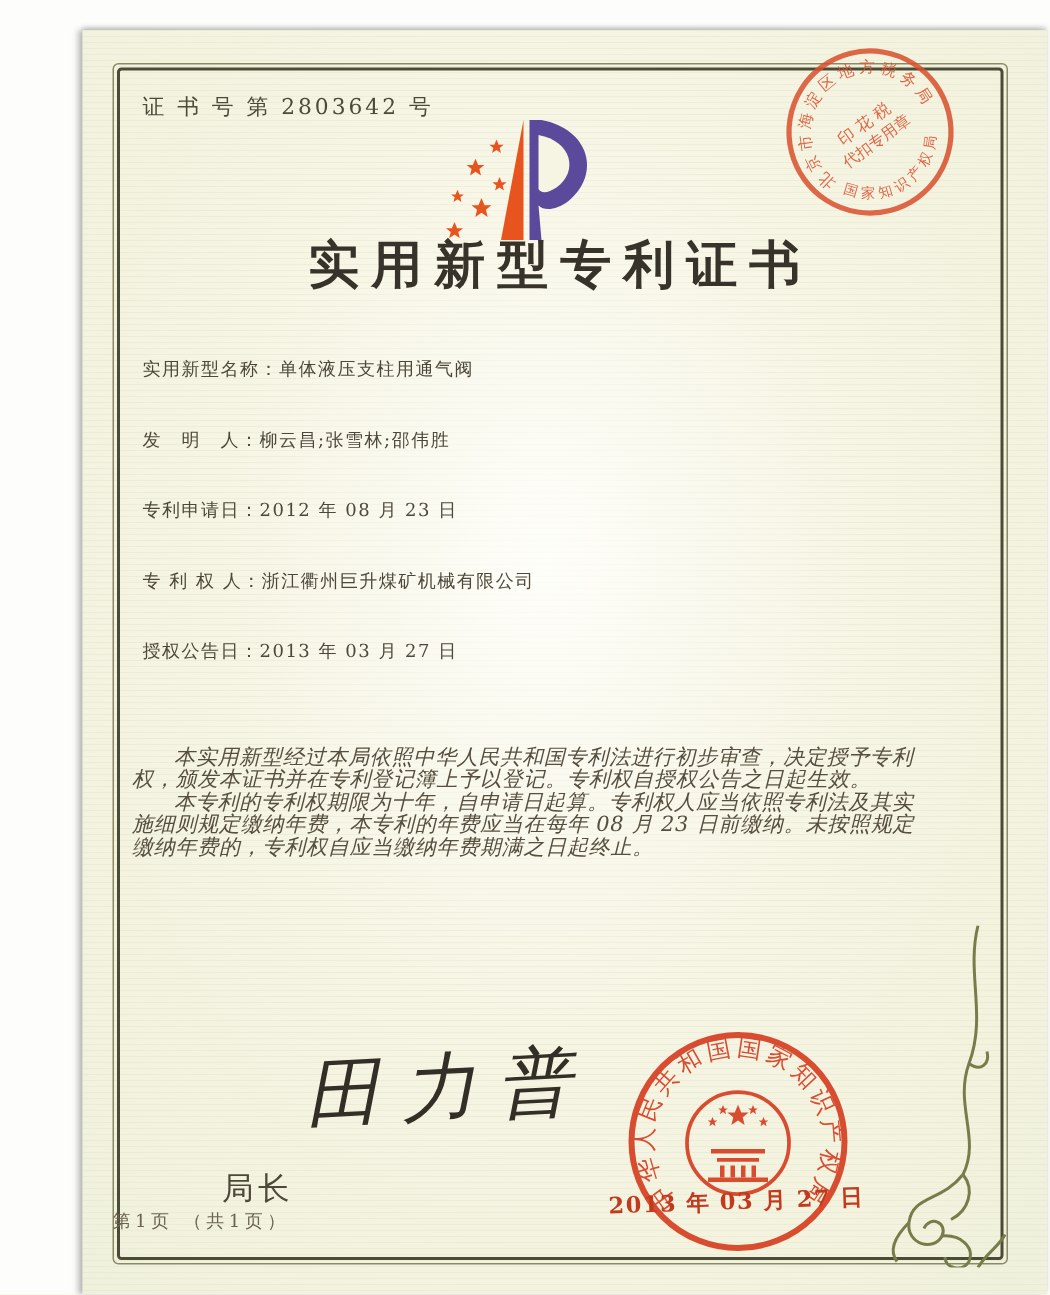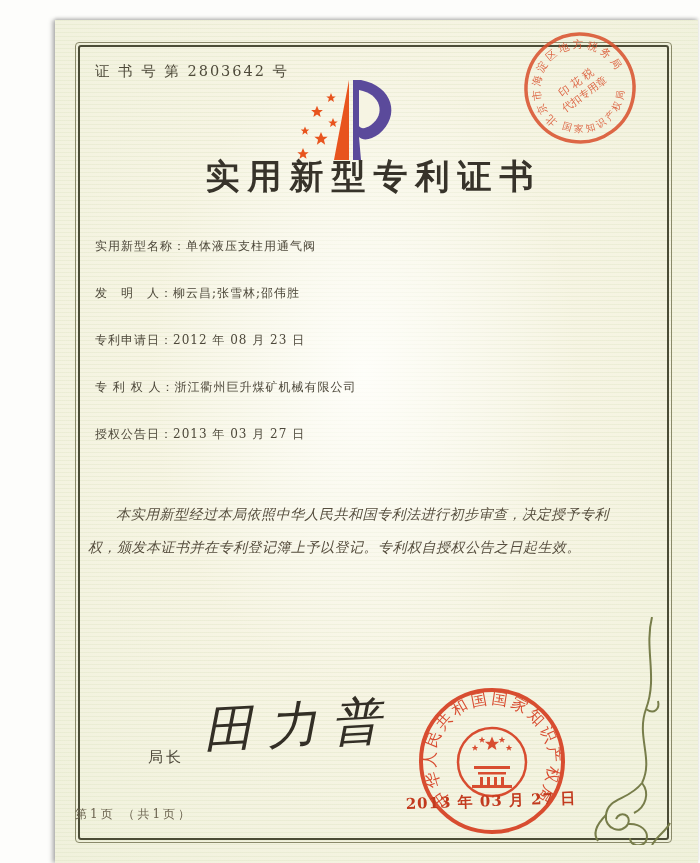--- a/index.html
+++ b/index.html
@@ -41,27 +41,27 @@
   .tax-stamp{
     position:absolute;left:465px;top:8px;width:120px;height:120px;
     transform:rotate(-36deg);opacity:.85;
   }
   .fields{position:absolute;left:40px;top:218px;width:540px;}
   .field-row{height:47px;font-size:12px;color:#4d483a;white-space:nowrap;}
   .field-label{letter-spacing:1px;}
   .field-value{letter-spacing:1px;}
   .body-text{
     position:absolute;left:33px;top:478px;width:528px;
-    font-size:14px;line-height:33px;color:#564e3e;
+    font-size:14px;line-height:15px;color:#564e3e;
     font-style:italic;
   }
   .body-text p{margin:0;text-indent:2em;letter-spacing:.5px;}
   .sig-label{
-    position:absolute;left:93px;top:728px;
-    font-size:15px;letter-spacing:3px;color:#4d483a;
+    position:absolute;left:93px;top:758px;
+    font-size:21px;letter-spacing:3px;color:#4d483a;
   }
   .sig-name{
     position:absolute;left:148px;top:672px;
     font-size:50px;font-style:italic;color:#332f26;
     letter-spacing:14px;transform:rotate(-3deg);white-space:nowrap;
   }
   .sipo-seal{position:absolute;left:347px;top:662px;width:180px;height:160px;opacity:.92;}
   .seal-date{
     position:absolute;left:348px;top:772px;width:176px;text-align:center;
     font-size:15px;font-weight:bold;color:#c23a1e;
@@ -129,20 +129,21 @@
     <div class="field-row">
       <span class="field-label">专 利 权 人：</span><span class="field-value">浙江衢州巨升煤矿机械有限公司</span>
     </div>
     <div class="field-row">
       <span class="field-label">授权公告日：</span><span class="field-value">2013 年 03 月 27 日</span>
     </div>
   </div>
 
   <div class="body-text">
     <p>本实用新型经过本局依照中华人民共和国专利法进行初步审查，决定授予专利权，颁发本证书并在专利登记簿上予以登记。专利权自授权公告之日起生效。</p>
+    <p>本专利的专利权期限为十年，自申请日起算。专利权人应当依照专利法及其实施细则规定缴纳年费，本专利的年费应当在每年 08 月 23 日前缴纳。未按照规定缴纳年费的，专利权自应当缴纳年费期满之日起终止。</p>
   </div>
 
   <div class="sig-label">局长</div>
   <div class="sig-name">田力普</div>
 
   <svg class="sipo-seal" viewBox="0 0 180 160">
     <defs>
       <path id="sst" d="M0,-10 L2.9,-3.1 L9.5,-3.1 L4.2,1.2 L5.9,8.1 L0,4 L-5.9,8.1 L-4.2,1.2 L-9.5,-3.1 L-2.9,-3.1 Z"></path>
       <path id="sealRing" d="M49.7 119.3 A57 57 0 1 1 130.3 119.3" fill="none"></path>
     </defs>

